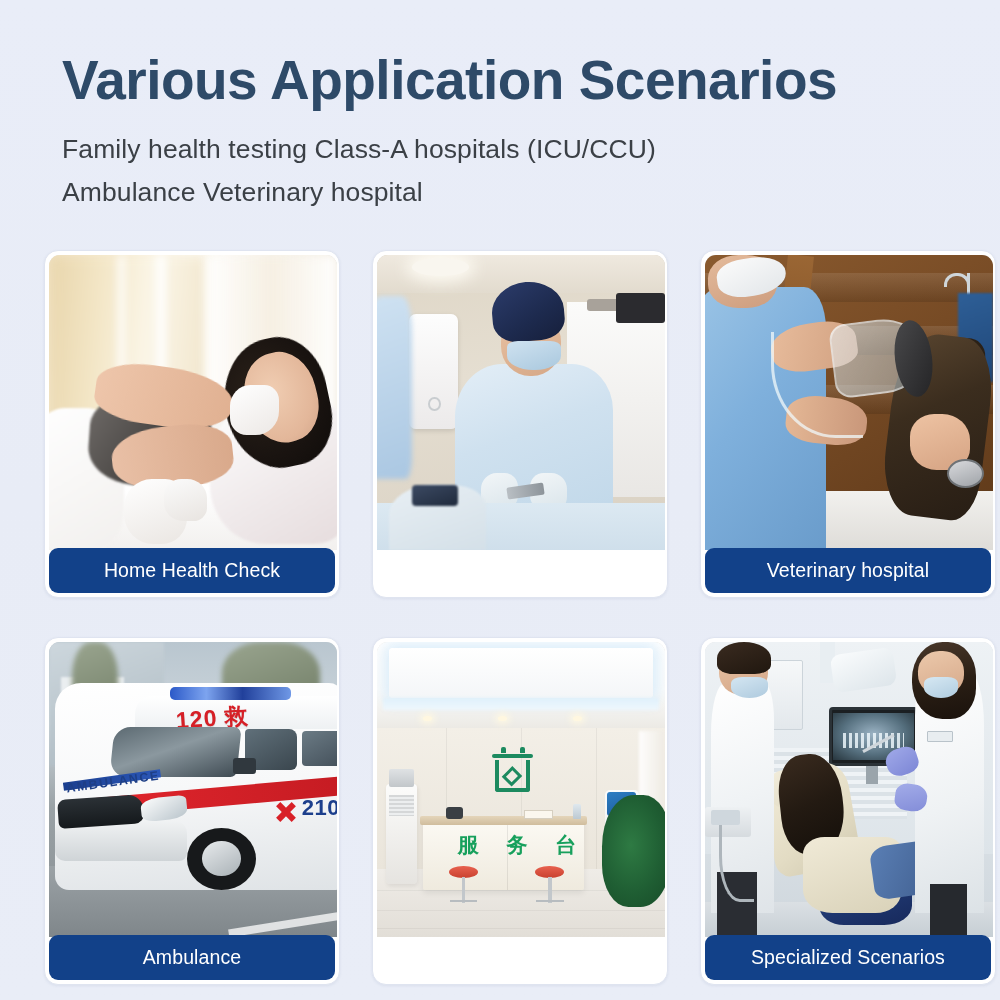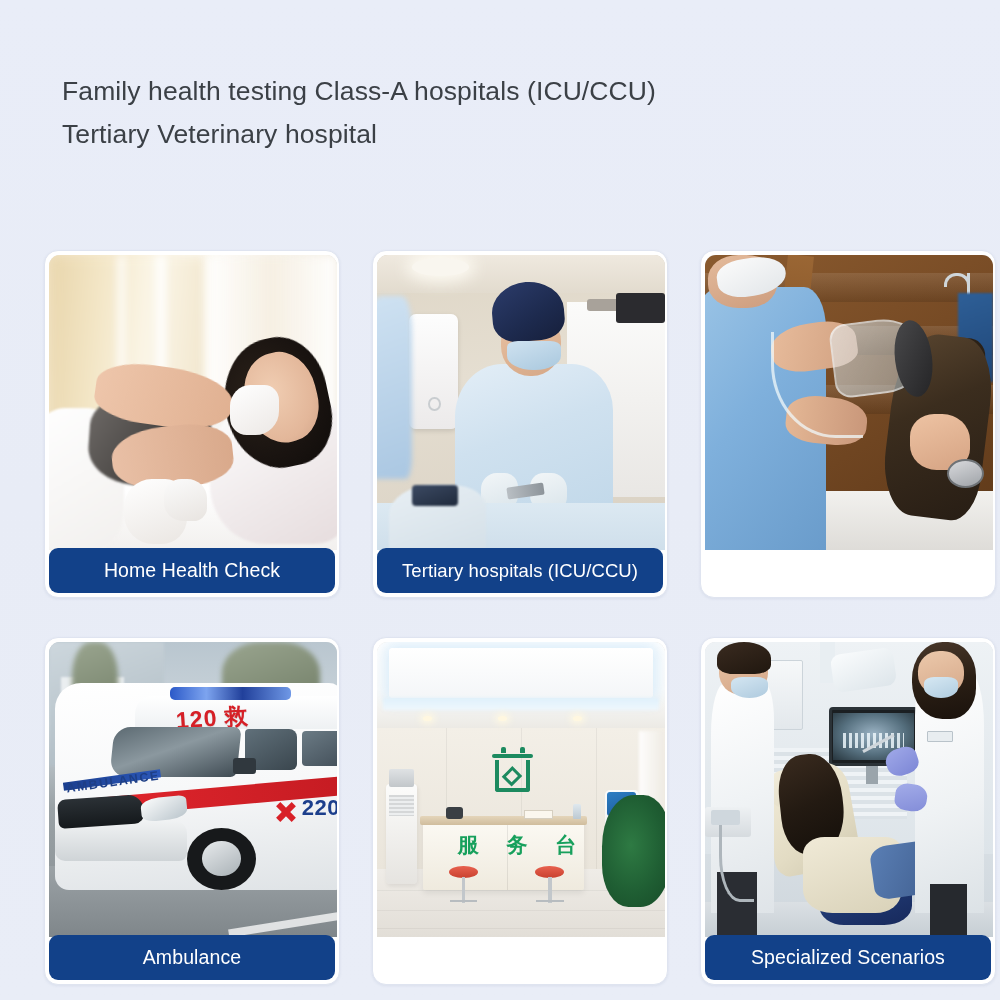--- a/index.html
+++ b/index.html
@@ -405,23 +405,24 @@
     border-left: 3px solid #aeb6bc; border-bottom: 3px solid #aeb6bc; border-radius: 0 0 0 60%; }
   .s6 .floor6 { position: absolute; left: 0; bottom: 0; width: 100%; height: 12%;
     background: linear-gradient(180deg, #dbe0e4, #c6ced4); }
 </style>
 </head>
 <body>
 
 <div class="page">
 
   <div class="header">
+    <div class="main-title">Various Application Scenarios</div>
     <div class="subtitle-block">
       <div class="subtitle-line">Family health testing Class-A hospitals (ICU/CCU)</div>
-      <div class="subtitle-line">Tertiary  Veterinary hospital</div>
+      <div class="subtitle-line">Ambulance  Veterinary hospital</div>
     </div>
   </div>
 
   <div class="grid">
 
     <div class="card">
       <div class="card-photo">
         <div class="scene s1">
           <div class="window"></div>
           <div class="win-bar1"></div>
@@ -459,23 +460,20 @@
           <div class="face2"></div>
           <div class="cap"></div>
           <div class="mask"></div>
           <div class="glove-l"></div>
           <div class="glove-r"></div>
           <div class="instr"></div>
           <div class="drape"></div>
           <div class="patient"></div>
           <div class="tray"></div>
         </div>
-      </div>
-      <div class="caption">
-        <span class="caption-text">Tertiary hospitals (ICU/CCU)</span>
       </div>
     </div>
 
     <div class="card">
       <div class="card-photo">
         <div class="scene s3">
           <div class="plank p1"></div>
           <div class="plank p2"></div>
           <div class="plank p3"></div>
           <div class="beam"></div>
@@ -490,20 +488,23 @@
           <div class="vet-mask"></div>
           <div class="arm-up"></div>
           <div class="arm-lo"></div>
           <div class="maskcone"></div>
           <div class="maskrim"></div>
           <div class="tube"></div>
           <div class="hand2"></div>
           <div class="watch"></div>
         </div>
       </div>
+      <div class="caption">
+        <span class="caption-text">Veterinary hospital</span>
+      </div>
     </div>
 
     <div class="card">
       <div class="card-photo">
         <div class="scene s4">
           <div class="bldg"></div>
           <div class="bldg-win bw1"></div>
           <div class="bldg-win bw2"></div>
           <div class="bldg-win bw3"></div>
           <div class="tree t1"></div>
@@ -514,21 +515,21 @@
             <div class="van-roof"></div>
             <div class="lightbar"></div>
             <div class="redtext">120 救</div>
             <div class="sidewin2"></div>
             <div class="sidewin"></div>
             <div class="windshield"></div>
             <div class="mirror"></div>
             <div class="stripe-red"></div>
             <div class="stripe-blue"></div>
             <div class="ambword">AMBULANCE</div>
-            <div class="num120">220</div>
+            <div class="num120">210</div>
             <div class="cross"></div>
             <div class="bumper"></div>
             <div class="grille"></div>
             <div class="headlight"></div>
             <div class="wheel w1"></div>
           </div>
         </div>
       </div>
       <div class="caption">
         <span class="caption-text">Ambulance</span>

